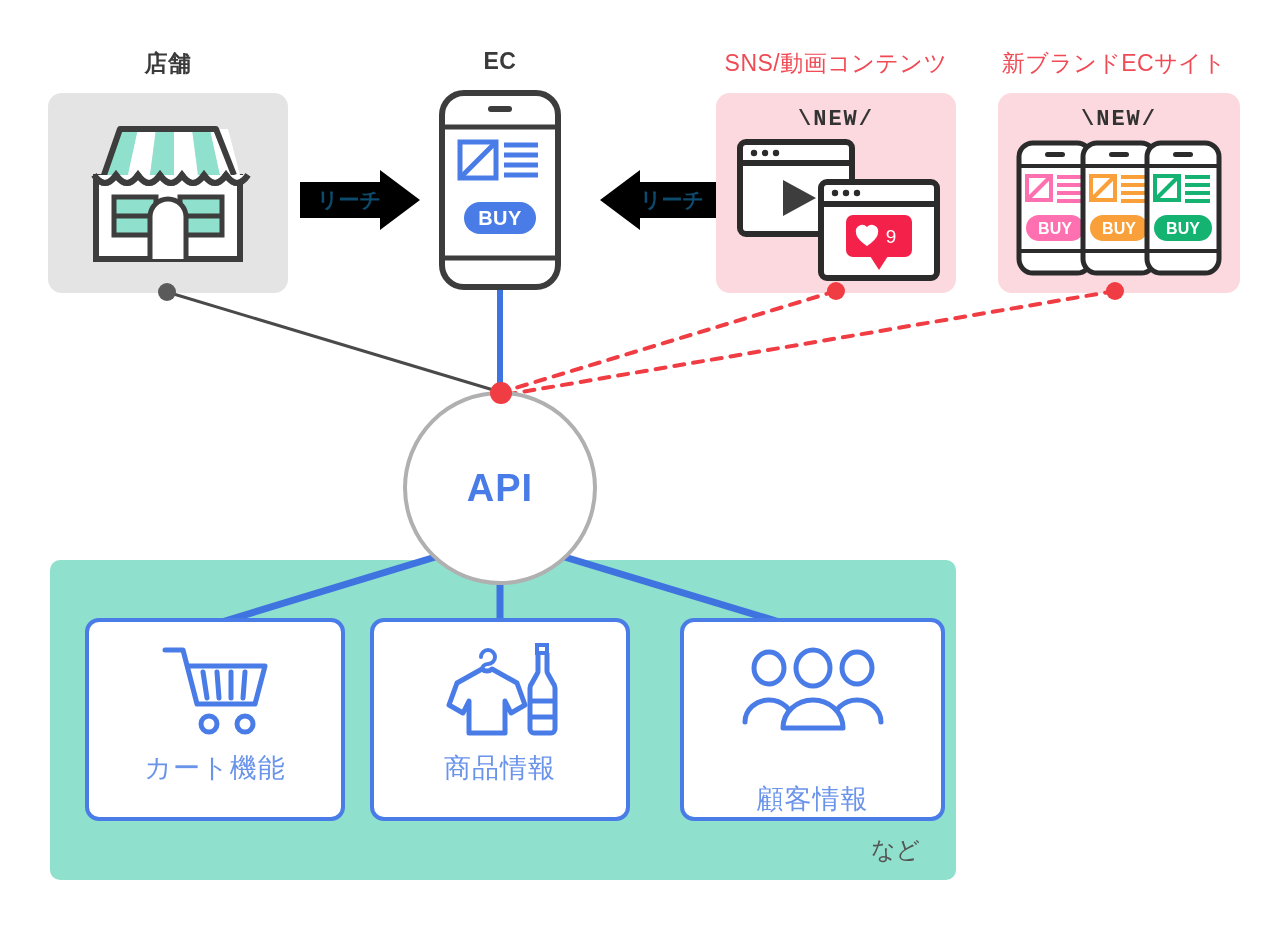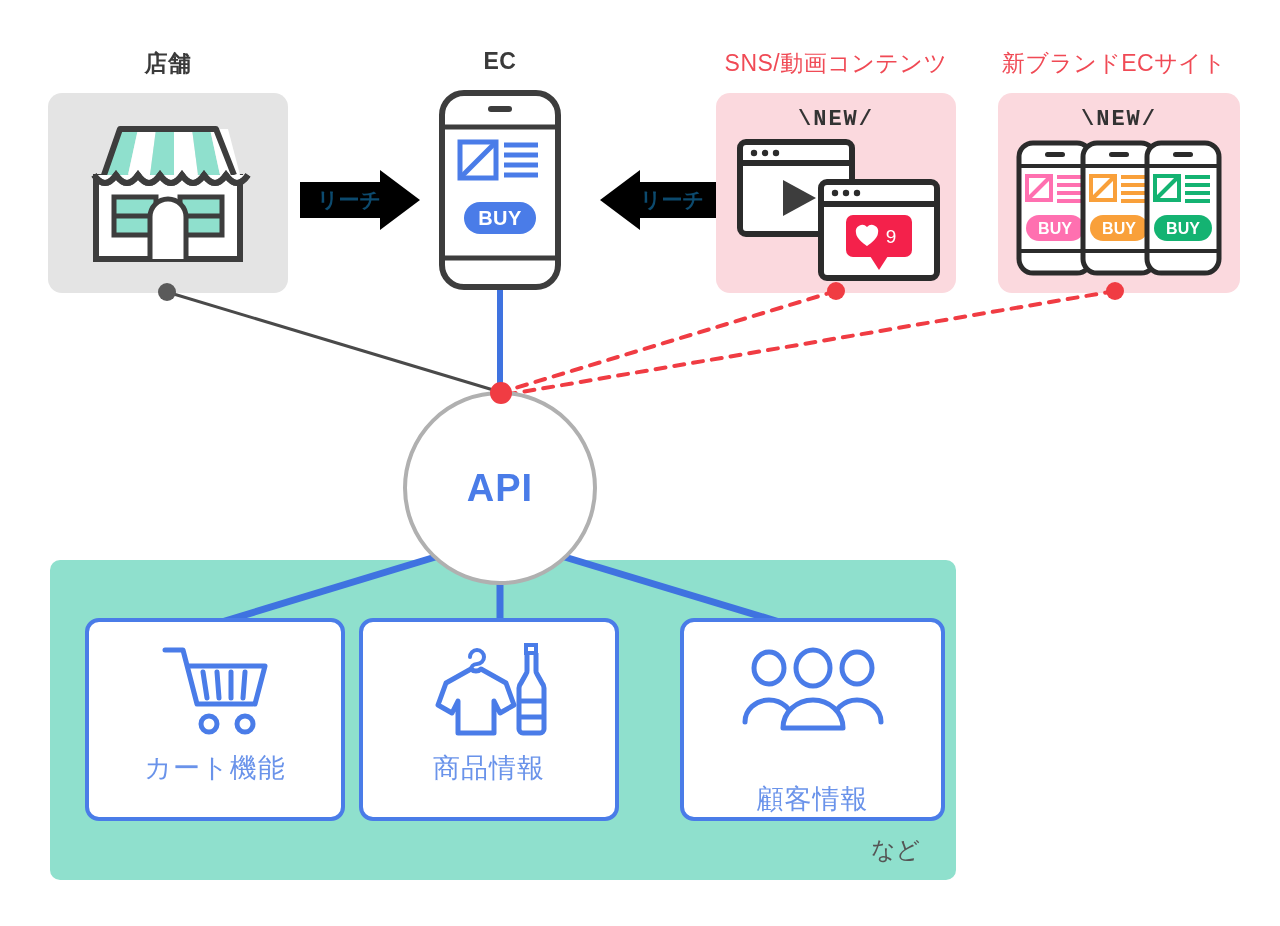--- a/index.html
+++ b/index.html
@@ -336,21 +336,21 @@
         <line x1="56" y1="30" x2="58" y2="56" stroke="#4a7ce8" stroke-width="5" stroke-linecap="round"></line>
         <line x1="70" y1="30" x2="70" y2="56" stroke="#4a7ce8" stroke-width="5" stroke-linecap="round"></line>
         <line x1="84" y1="30" x2="82" y2="56" stroke="#4a7ce8" stroke-width="5" stroke-linecap="round"></line>
         <circle cx="48" cy="82" r="8" fill="none" stroke="#4a7ce8" stroke-width="5"></circle>
         <circle cx="84" cy="82" r="8" fill="none" stroke="#4a7ce8" stroke-width="5"></circle>
       </svg>
     </div>
     <div class="feature-label">カート機能</div>
   </div>
 
-  <div class="feature-card" style="left:359px;">
+  <div class="feature-card" style="left:370px;">
     <div class="feature-icon">
       <svg width="118" height="98" viewBox="0 0 118 98">
 
         <path d="M40 16 a7 7 0 1 1 7 7 c-4 0-6 3-6 6" fill="none" stroke="#4a7ce8" stroke-width="4" stroke-linecap="round"></path>
 
         <path d="M41 28 L16 42 L8 64 L22 72 L28 60 L28 92 L64 92 L64 60 L70 72 L84 64 L76 42 L51 28
                  a7 7 0 0 1 -10 0 Z" fill="none" stroke="#4a7ce8" stroke-width="5" stroke-linejoin="round"></path>
 
         <rect x="96" y="4" width="10" height="8" fill="none" stroke="#4a7ce8" stroke-width="4"></rect>
         <path d="M97 12 L97 30 a4 4 0 0 1 -1 3 L91 42 a8 8 0 0 0 -2 5 L89 88 a4 4 0 0 0 4 4 L110 92

